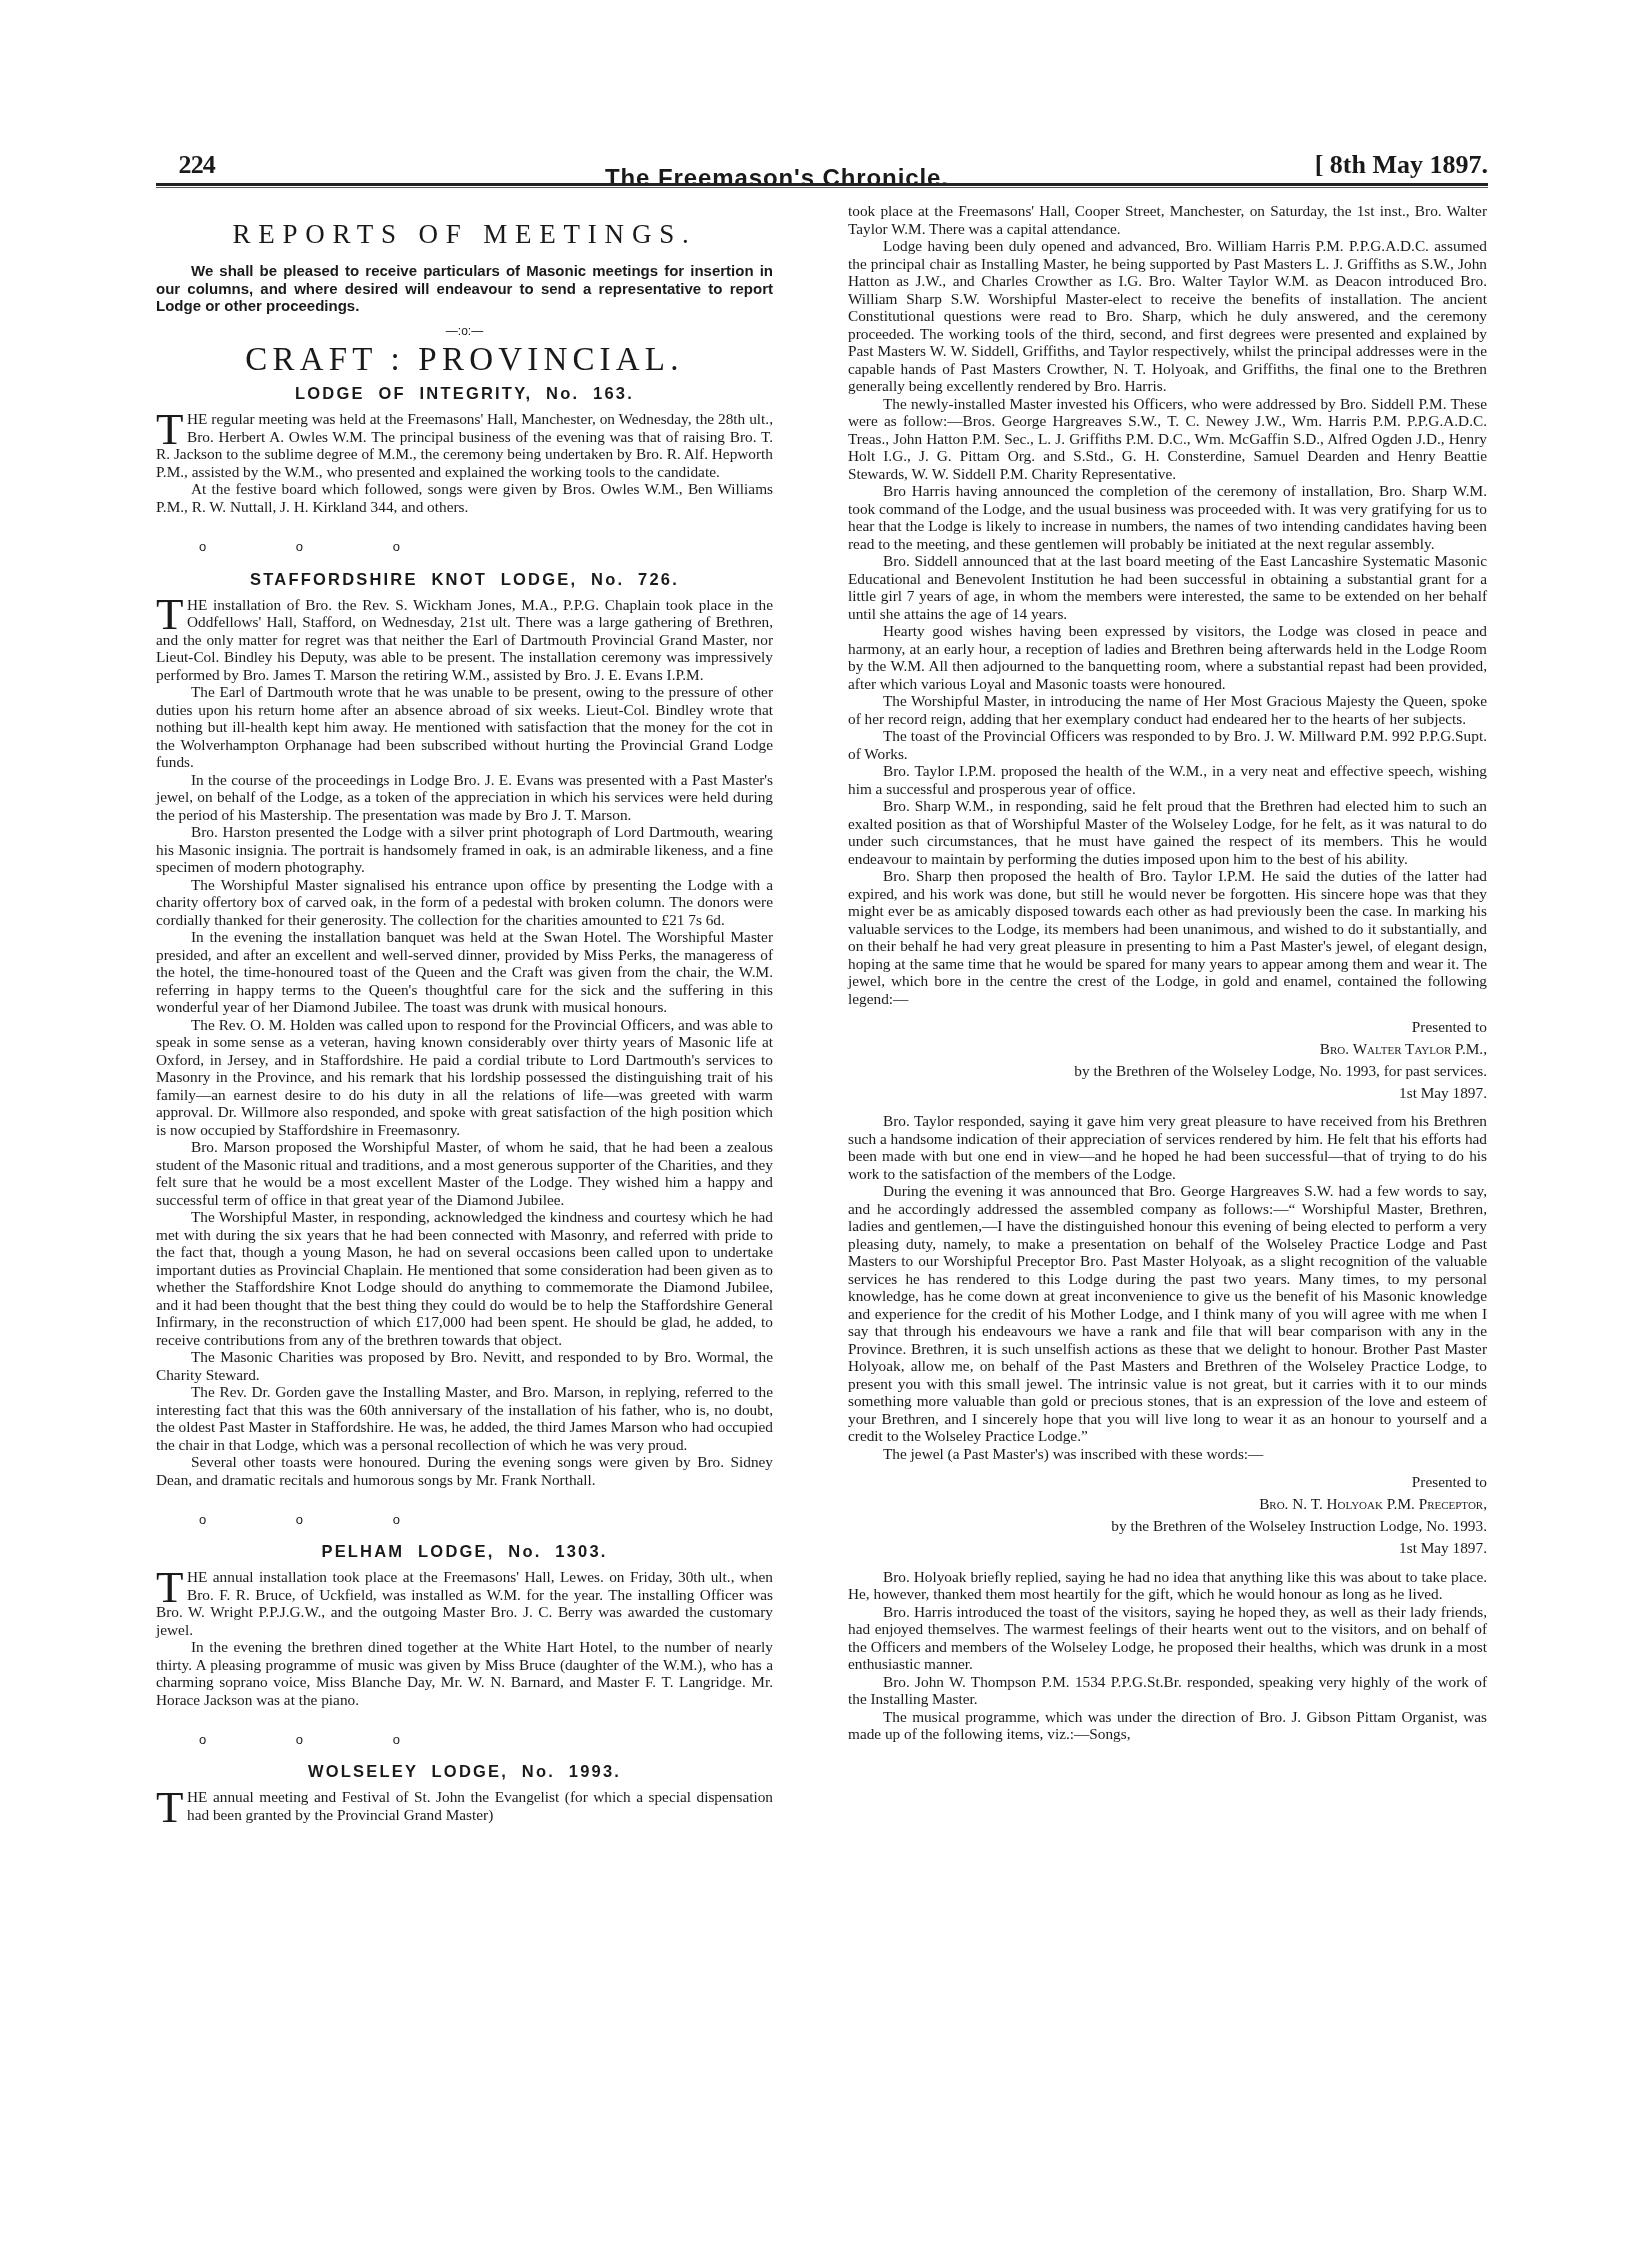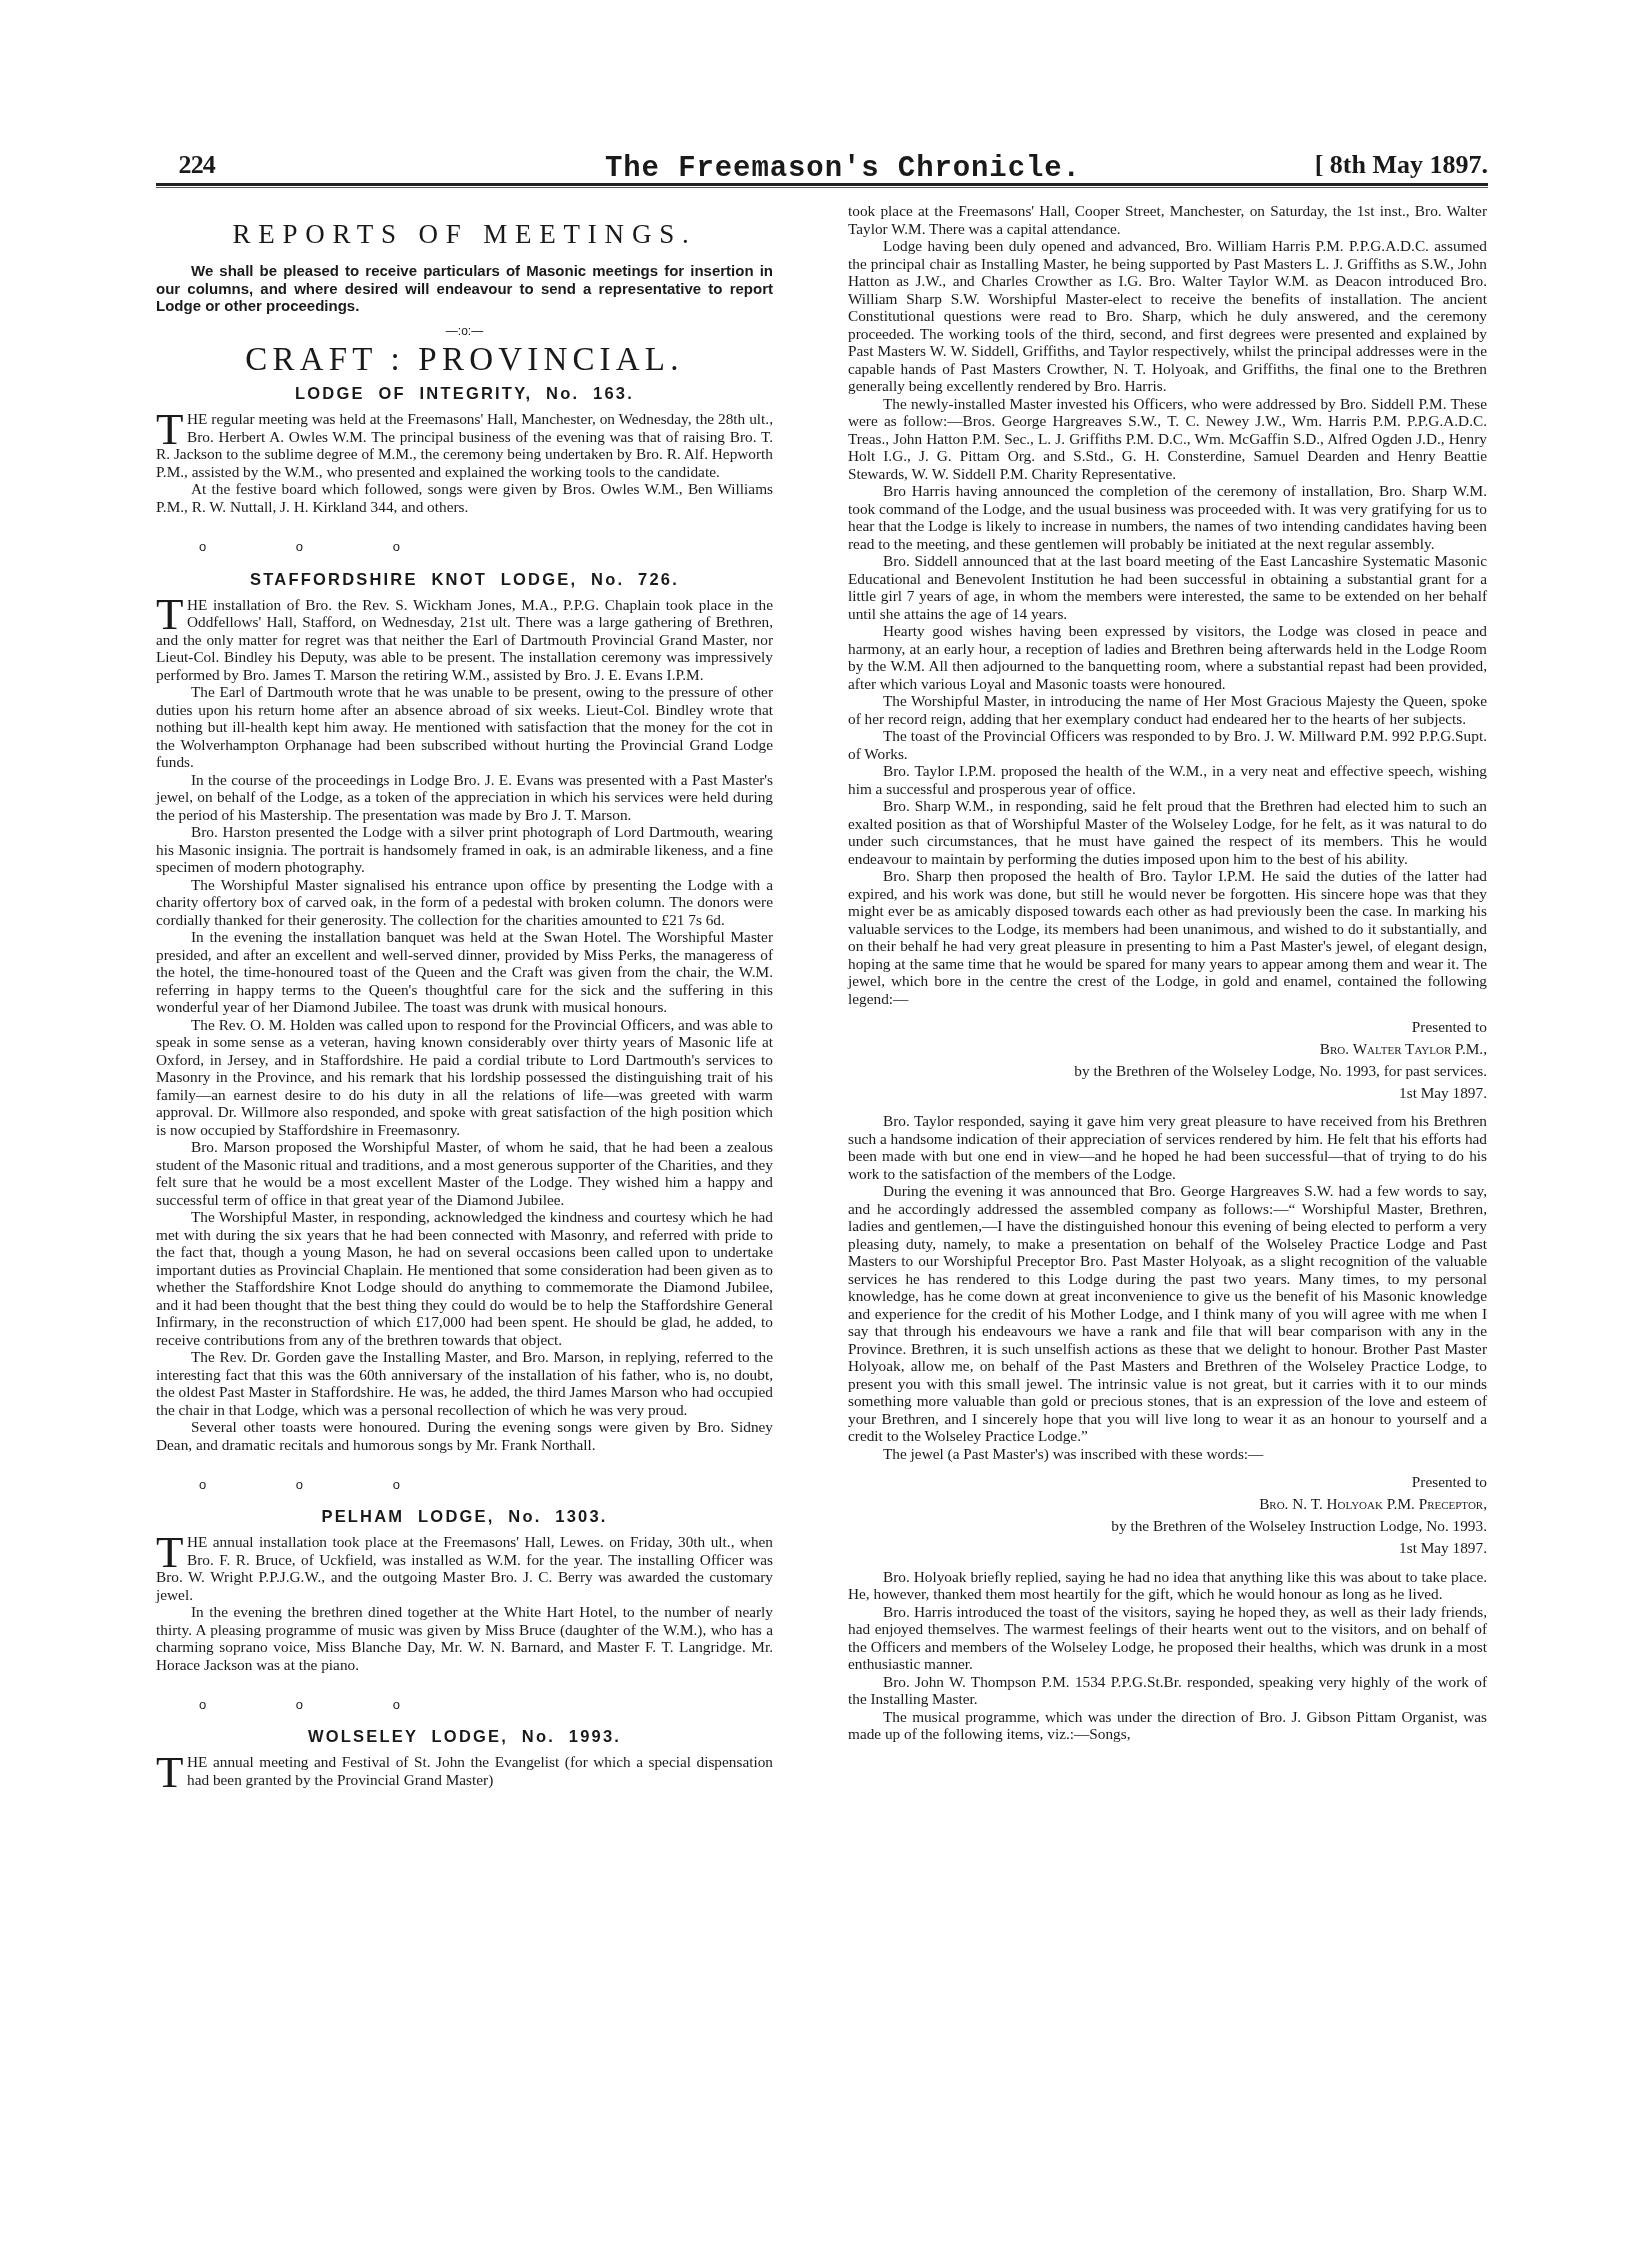--- a/index.html
+++ b/index.html
@@ -1,21 +1,21 @@
 <!DOCTYPE html>
 <html style="font-size:14px"><head>
 <meta charset="utf-8">
 <style>
   html, body { margin: 0; padding: 0; background: #ffffff; }
   body { width: 1648px; height: 2261px; position: relative; overflow: hidden; color: #1a1a1a; }
   .page { position: absolute; left: 0; top: 0; width: 1648px; height: 2261px; border-radius: 16px; }
 
   .masthead { position: absolute; left: 156px; top: 148px; width: 1332px; height: 40px; }
   .page-num { position: absolute; left: 22.6px; top: 1.7px; font-family: "Liberation Serif", serif; font-size: 26px; font-weight: bold; letter-spacing: -0.9px; }
-  .paper-title { position: absolute; left: 449px; top: 4px; font-family: Liberation Mono, monospace; font-size: 29px; font-weight: bold; letter-spacing: 0.9px; }
+  .paper-title { position: absolute; left: 449px; top: 16px; font-family: Liberation Sans, sans-serif; font-size: 24px; font-weight: bold; letter-spacing: 0.9px; }
   .issue-date { position: absolute; right: 0px; top: 1.7px; font-family: "Liberation Serif", serif; font-size: 26px; font-weight: bold; }
   .rule-thick { position: absolute; left: 0; top: 35px; width: 100%; height: 2.6px; background: #222; }
   .rule-thin { position: absolute; left: 0; top: 39px; width: 100%; height: 0.9px; background: #555; }
 
   .col { position: absolute; top: 202px; font-family: "Liberation Serif", serif; font-size: 15.3px; line-height: 17.5px; text-align: justify; }
   .col-left { left: 156px; width: 617px; }
   .col-right { left: 848px; width: 639px; }
 
   .col p { margin: 0; text-indent: 35px; }
   .col p.noindent { text-indent: 0; }
@@ -66,20 +66,21 @@
       <h3 class="lodge-title">STAFFORDSHIRE KNOT LODGE, No. 726.</h3>
       <p class="dropcap-para"><span class="dropcap">T</span><span class="dropcap-rest">HE</span><span> installation of Bro. the Rev. S. Wickham Jones, M.A., P.P.G. Chaplain took place in the Oddfellows' Hall, Stafford, on Wednesday, 21st ult. There was a large gathering of Brethren, and the only matter for regret was that neither the Earl of Dartmouth Provincial Grand Master, nor Lieut-Col. Bindley his Deputy, was able to be present. The installation ceremony was impressively performed by Bro. James T. Marson the retiring W.M., assisted by Bro. J. E. Evans I.P.M.</span></p>
       <p>The Earl of Dartmouth wrote that he was unable to be present, owing to the pressure of other duties upon his return home after an absence abroad of six weeks. Lieut-Col. Bindley wrote that nothing but ill-health kept him away. He mentioned with satisfaction that the money for the cot in the Wolverhampton Orphanage had been subscribed without hurting the Provincial Grand Lodge funds.</p>
       <p>In the course of the proceedings in Lodge Bro. J. E. Evans was presented with a Past Master's jewel, on behalf of the Lodge, as a token of the appreciation in which his services were held during the period of his Mastership. The presentation was made by Bro J. T. Marson.</p>
       <p>Bro. Harston presented the Lodge with a silver print photograph of Lord Dartmouth, wearing his Masonic insignia. The portrait is handsomely framed in oak, is an admirable likeness, and a fine specimen of modern photography.</p>
       <p>The Worshipful Master signalised his entrance upon office by presenting the Lodge with a charity offertory box of carved oak, in the form of a pedestal with broken column. The donors were cordially thanked for their generosity. The collection for the charities amounted to £21 7s 6d.</p>
       <p>In the evening the installation banquet was held at the Swan Hotel. The Worshipful Master presided, and after an excellent and well-served dinner, provided by Miss Perks, the manageress of the hotel, the time-honoured toast of the Queen and the Craft was given from the chair, the W.M. referring in happy terms to the Queen's thoughtful care for the sick and the suffering in this wonderful year of her Diamond Jubilee. The toast was drunk with musical honours.</p>
       <p>The Rev. O. M. Holden was called upon to respond for the Provincial Officers, and was able to speak in some sense as a veteran, having known considerably over thirty years of Masonic life at Oxford, in Jersey, and in Staffordshire. He paid a cordial tribute to Lord Dartmouth's services to Masonry in the Province, and his remark that his lordship possessed the distinguishing trait of his family—an earnest desire to do his duty in all the relations of life—was greeted with warm approval. Dr. Willmore also responded, and spoke with great satisfaction of the high position which is now occupied by Staffordshire in Freemasonry.</p>
       <p>Bro. Marson proposed the Worshipful Master, of whom he said, that he had been a zealous student of the Masonic ritual and traditions, and a most generous supporter of the Charities, and they felt sure that he would be a most excellent Master of the Lodge. They wished him a happy and successful term of office in that great year of the Diamond Jubilee.</p>
       <p>The Worshipful Master, in responding, acknowledged the kindness and courtesy which he had met with during the six years that he had been connected with Masonry, and referred with pride to the fact that, though a young Mason, he had on several occasions been called upon to undertake important duties as Provincial Chaplain. He mentioned that some consideration had been given as to whether the Staffordshire Knot Lodge should do anything to commemorate the Diamond Jubilee, and it had been thought that the best thing they could do would be to help the Staffordshire General Infirmary, in the reconstruction of which £17,000 had been spent. He should be glad, he added, to receive contributions from any of the brethren towards that object.</p>
+      <p>The Masonic Charities was proposed by Bro. Nevitt, and responded to by Bro. Wormal, the Charity Steward.</p>
       <p>The Rev. Dr. Gorden gave the Installing Master, and Bro. Marson, in replying, referred to the interesting fact that this was the 60th anniversary of the installation of his father, who is, no doubt, the oldest Past Master in Staffordshire. He was, he added, the third James Marson who had occupied the chair in that Lodge, which was a personal recollection of which he was very proud.</p>
       <p>Several other toasts were honoured. During the evening songs were given by Bro. Sidney Dean, and dramatic recitals and humorous songs by Mr. Frank Northall.</p>
     </div>
 
     <div class="ornament">o o o</div>
 
     <div>
       <h3 class="lodge-title">PELHAM LODGE, No. 1303.</h3>
       <p class="dropcap-para"><span class="dropcap">T</span><span class="dropcap-rest">HE</span><span> annual installation took place at the Freemasons' Hall, Lewes. on Friday, 30th ult., when Bro. F. R. Bruce, of Uckfield, was installed as W.M. for the year. The installing Officer was Bro. W. Wright P.P.J.G.W., and the outgoing Master Bro. J. C. Berry was awarded the customary jewel.</span></p>
       <p>In the evening the brethren dined together at the White Hart Hotel, to the number of nearly thirty. A pleasing programme of music was given by Miss Bruce (daughter of the W.M.), who has a charming soprano voice, Miss Blanche Day, Mr. W. N. Barnard, and Master F. T. Langridge. Mr. Horace Jackson was at the piano.</p>

